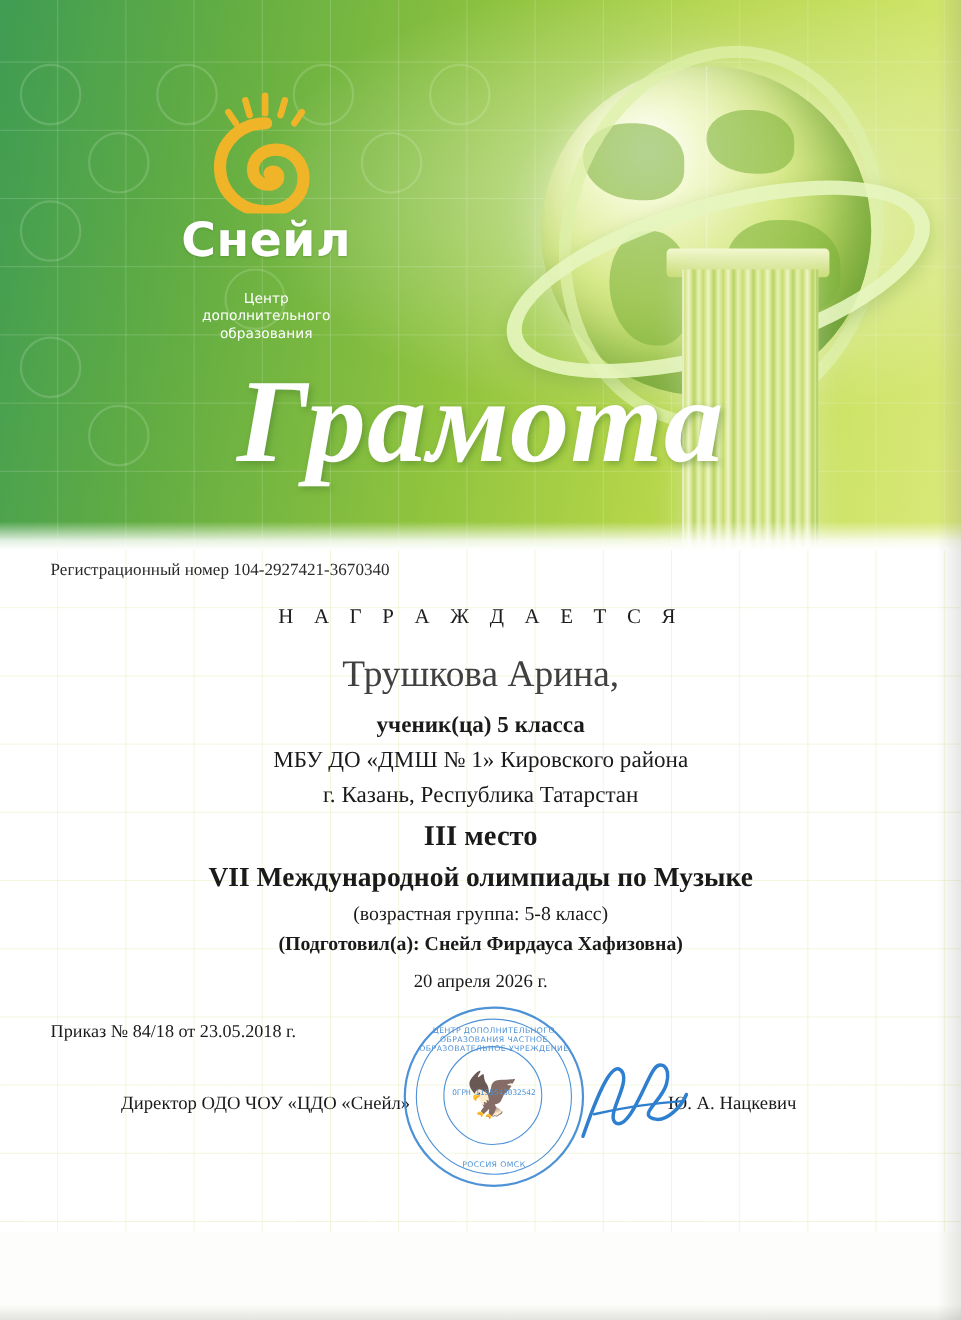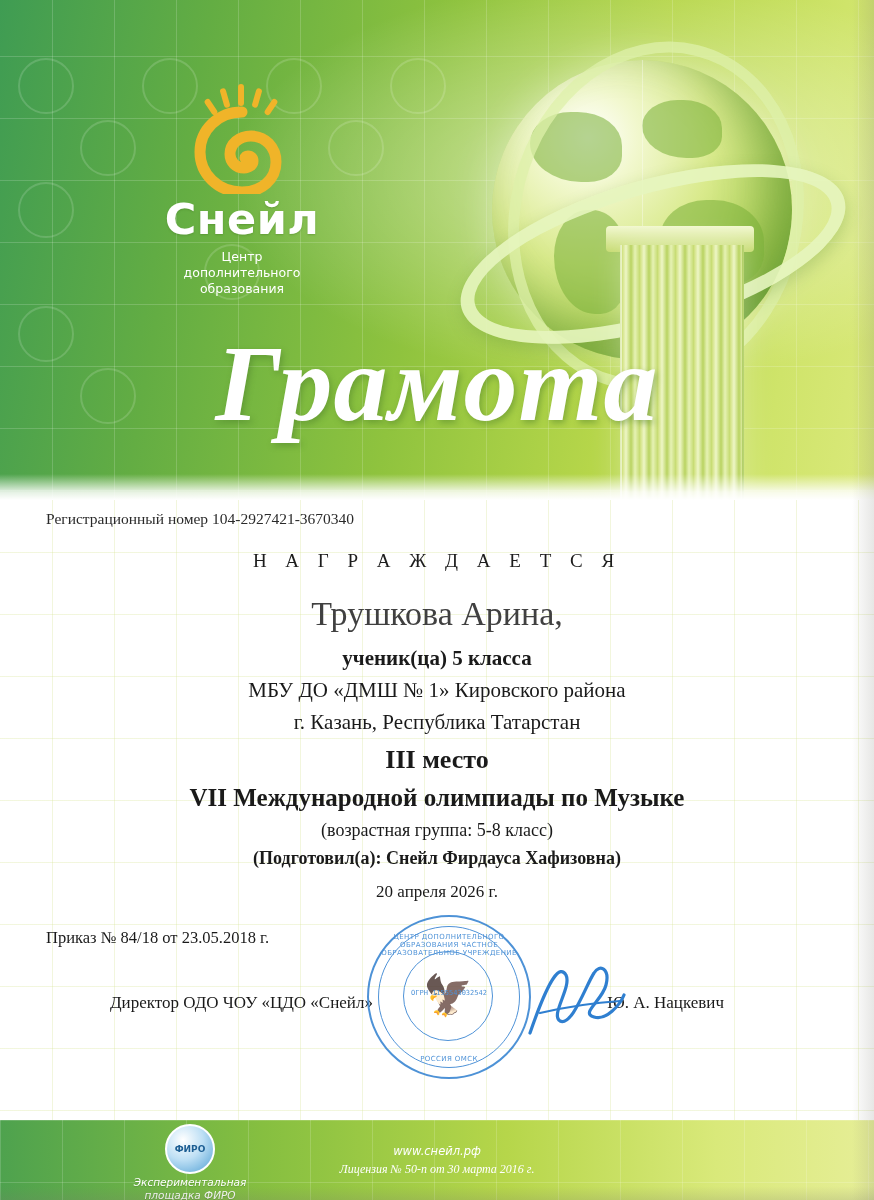--- a/index.html
+++ b/index.html
@@ -138,21 +138,21 @@
     font-weight: bold;
     font-size: 43px;
     letter-spacing: 0.5px;
     line-height: 1;
     text-shadow: 0 1px 2px rgba(60,110,30,0.35);
   }
   .logo-sub {
     font-family: "DejaVu Sans", sans-serif;
     font-size: 12.5px;
     line-height: 1.28;
-    margin-top: 8px;
+    margin-top: 22px;
     text-align: center;
   }
 
   
   .title {
     position: absolute;
     left: 0;
     top: 330px;
     width: 874px;
     text-align: center;
@@ -463,29 +463,16 @@
     </div>
 
     <div class="signature">
       <svg viewBox="0 0 110 90" width="110" height="90" aria-hidden="true">
         <path d="M10 78 C 30 20, 40 10, 46 20 C 52 32, 30 60, 40 66 C 52 72, 66 30, 74 18 C 80 8, 90 14, 86 30 C 82 46, 60 58, 74 62 C 86 66, 100 50, 104 40" fill="none" stroke="#2f7fd0" stroke-width="3.2" stroke-linecap="round"></path>
         <path d="M20 58 C 46 52, 70 48, 100 46" fill="none" stroke="#2f7fd0" stroke-width="2.2" stroke-linecap="round"></path>
       </svg>
     </div>
   </div>
 
-  <div class="footer">
-    <div class="footer-grid"></div>
-    <div class="firo">
-      <div class="firo-badge">
-        <span>ФИРО</span>
-      </div>
-      <div class="firo-cap">Экспериментальная<br>площадка ФИРО</div>
-    </div>
-    <div class="footer-right">
-      <div class="site">www.cнейл.рф</div>
-      <div class="license">Лицензия № 50-п от 30 марта 2016 г.</div>
-    </div>
-  </div>
 
   <div class="scan-edge-r"></div>
   <div class="scan-edge-b"></div>
 </div>
 
 </body></html>

